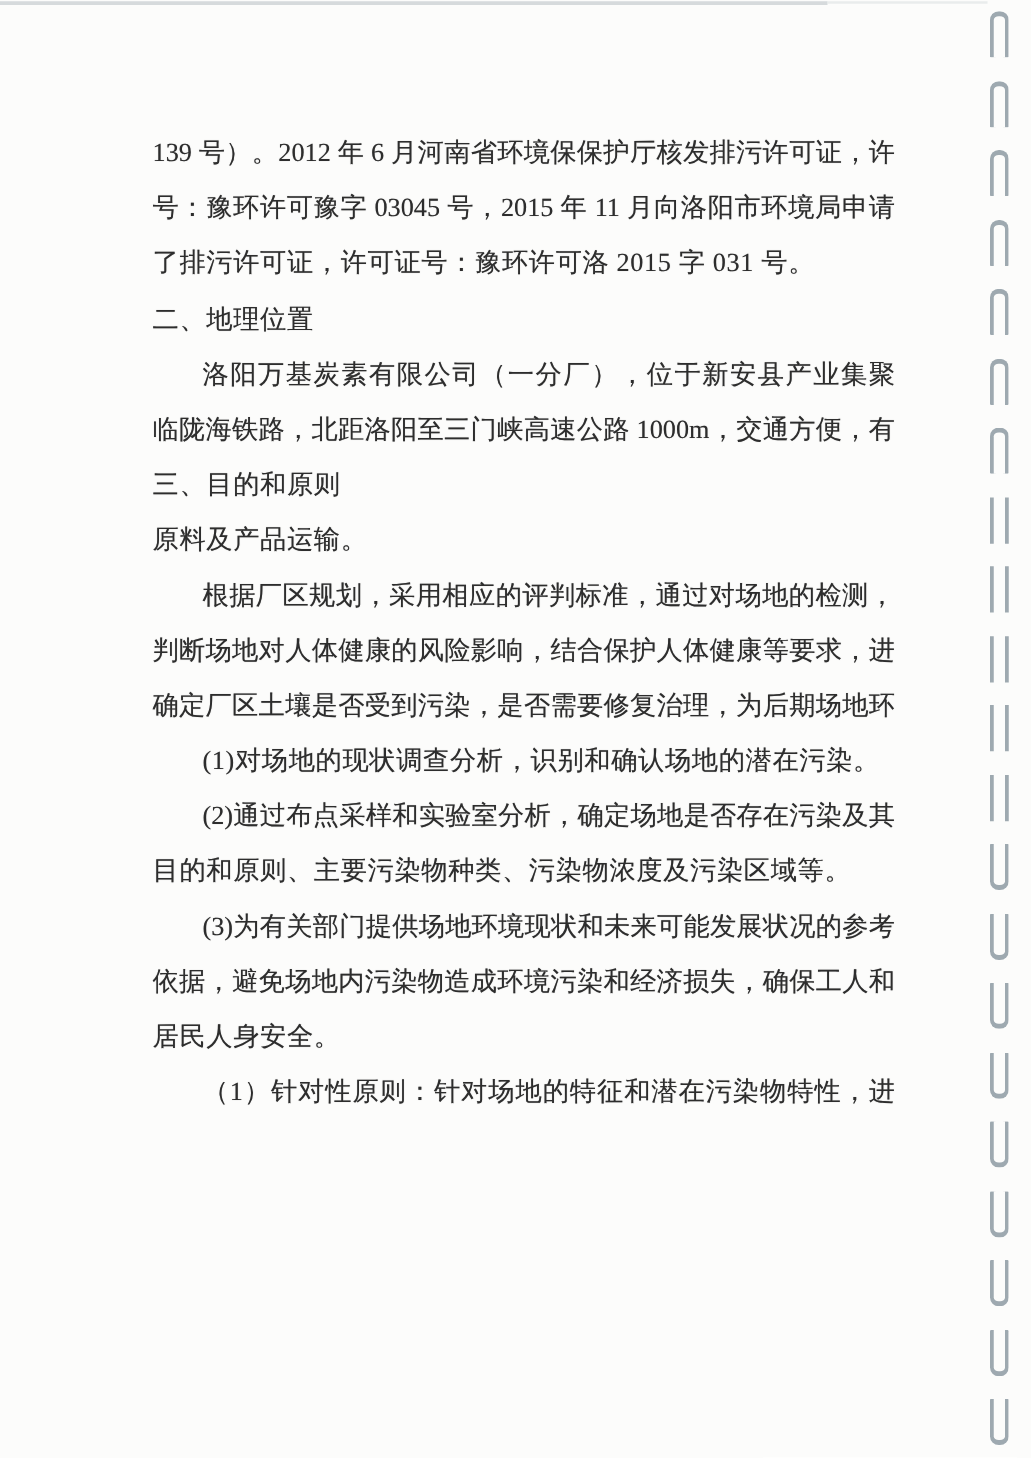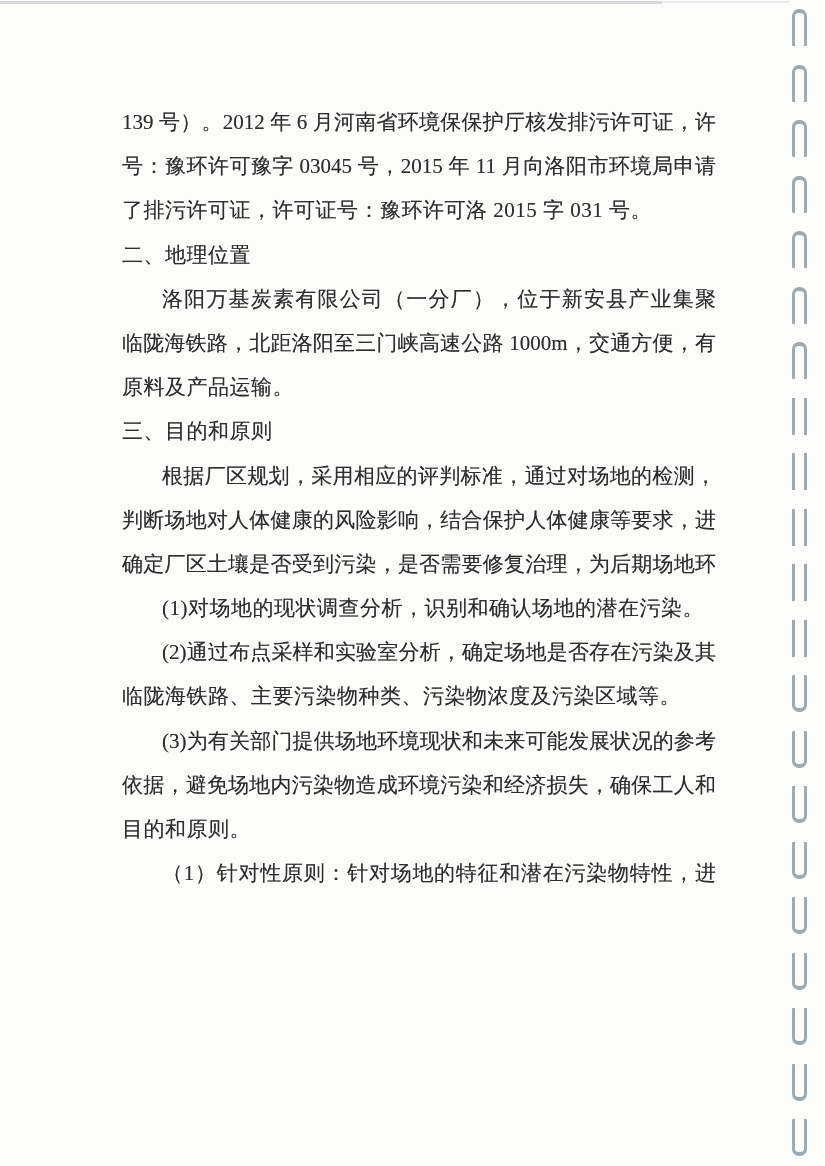--- a/index.html
+++ b/index.html
@@ -77,31 +77,31 @@
   <div class="edge-line a"></div>
   <div class="edge-line b"></div>
 
   <div class="text-block">
     <div class="tline just">139 号）。2012 年 6 月河南省环境保保护厅核发排污许可证，许可证</div>
     <div class="tline just">号：豫环许可豫字 03045 号，2015 年 11 月向洛阳市环境局申请换发</div>
     <div class="tline">了排污许可证，许可证号：豫环许可洛 2015 字 031 号。</div>
     <div class="tline">二、地理位置</div>
     <div class="tline ind just">洛阳万基炭素有限公司（一分厂），位于新安县产业集聚区，南</div>
     <div class="tline just">临陇海铁路，北距洛阳至三门峡高速公路 1000m，交通方便，有利于</div>
+    <div class="tline">三、目的和原则</div>
     <div class="tline">原料及产品运输。</div>
-    <div class="tline">三、目的和原则</div>
     <div class="tline ind just">根据厂区规划，采用相应的评判标准，通过对场地的检测，进而</div>
     <div class="tline just">判断场地对人体健康的风险影响，结合保护人体健康等要求，进一步</div>
     <div class="tline just">确定厂区土壤是否受到污染，是否需要修复治理，为后期场地环境保</div>
     <div class="tline ind">(1)对场地的现状调查分析，识别和确认场地的潜在污染。</div>
     <div class="tline ind just">(2)通过布点采样和实验室分析，确定场地是否存在污染及其污</div>
-    <div class="tline">临陇海铁路、主要污染物种类、污染物浓度及污染区域等。</div>
+    <div class="tline">目的和原则、主要污染物种类、污染物浓度及污染区域等。</div>
     <div class="tline ind just">(3)为有关部门提供场地环境现状和未来可能发展状况的参考性</div>
     <div class="tline just">依据，避免场地内污染物造成环境污染和经济损失，确保工人和附近</div>
-    <div class="tline">目的和原则。</div>
+    <div class="tline">居民人身安全。</div>
     <div class="tline ind just">（1）针对性原则：针对场地的特征和潜在污染物特性，进行污</div>
   </div>
 
   <div class="rings" id="rings">
       <div class="ring rtop" style="top: 9px; border-color: rgb(142, 155, 164);"></div>
       <div class="ring rtop" style="top: 64.5px; border-color: rgb(142, 155, 164);"></div>
       <div class="ring rtop" style="top: 120px; border-color: rgb(142, 155, 164);"></div>
       <div class="ring rtop" style="top: 175.5px; border-color: rgb(142, 155, 164);"></div>
       <div class="ring rtop" style="top: 231px; border-color: rgb(142, 155, 164);"></div>
       <div class="ring rtop" style="top: 286.5px; border-color: rgb(142, 155, 164);"></div>

